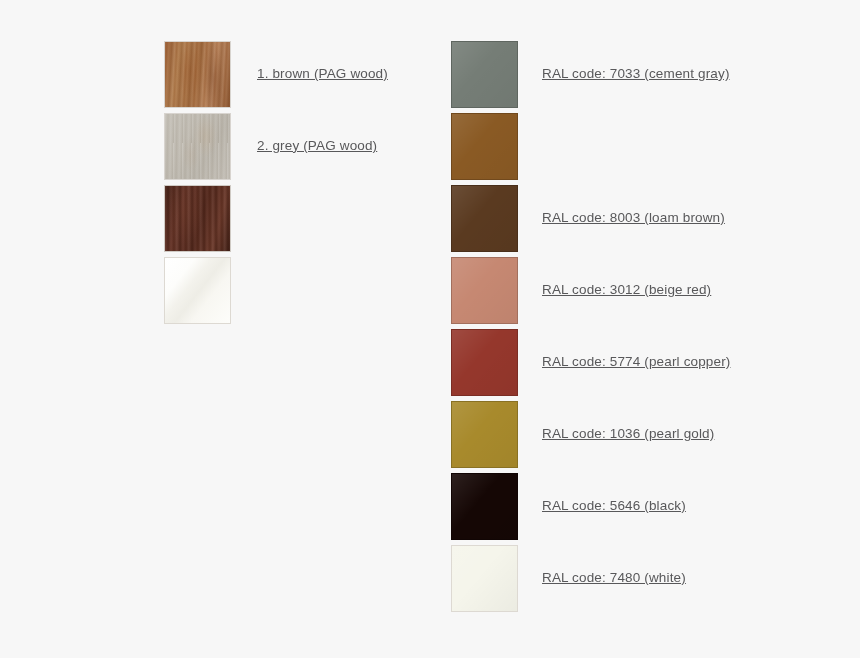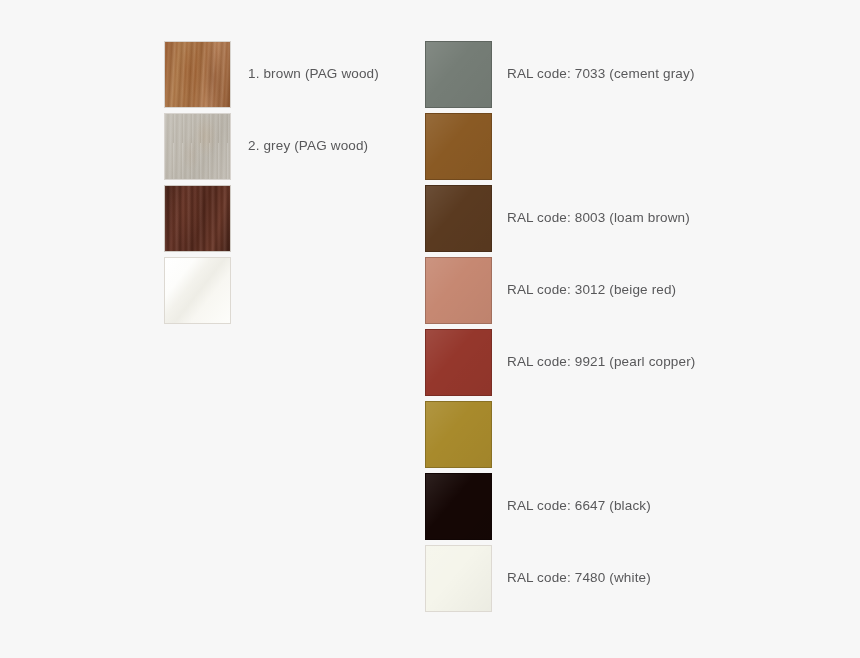--- a/index.html
+++ b/index.html
@@ -19,45 +19,46 @@
     position: relative;
     width: 860px;
     height: 658px;
   }
 
   .column {
     position: absolute;
     top: 40px;
   }
   .column.left  { left: 164px; }
-  .column.right { left: 408px; padding-left: 17px; }
+  .column.right { left: 434px; padding-left: 17px; }
 
   .swatch-row {
     display: flex;
     align-items: center;
     height: 68px;
     margin-bottom: 4px;
   }
 
   .swatch {
     width: 67px;
     height: 67px;
     flex: 0 0 67px;
     box-sizing: border-box;
     position: relative;
     overflow: hidden;
   }
 
   .swatch-label {
-    margin-left: 0;
+    margin-left: 9px;
     font-size: 13.5px;
     color: #58585a;
     letter-spacing: 0.15px;
     white-space: nowrap;
     line-height: 1.2;
+    text-decoration: underline;
   }
   .column.left  .swatch-label { padding-left: 17px; }
   .column.right .swatch-label { padding-left: 15px; }
 
   
 
   .mat-wood-brown {
     background:
       repeating-linear-gradient(93deg,
         rgba(255,255,255,0.09) 0px,
@@ -182,32 +183,33 @@
       <div class="swatch-row">
         <div class="swatch ral" style="background: rgb(198, 136, 114);">
           <div class="gloss"></div>
         </div>
         <div class="swatch-label">RAL code: 3012 (beige red)</div>
       </div>
       <div class="swatch-row">
         <div class="swatch ral" style="background: rgb(149, 55, 44);">
           <div class="gloss"></div>
         </div>
-        <div class="swatch-label">RAL code: 9921 (pearl copper)</div>
+        <div class="swatch-label">RAL code: 5774 (pearl copper)</div>
       </div>
       <div class="swatch-row">
         <div class="swatch ral" style="background: rgb(168, 138, 44);">
           <div class="gloss"></div>
         </div>
+        <div class="swatch-label">RAL code: 1036 (pearl gold)</div>
       </div>
       <div class="swatch-row">
         <div class="swatch ral" style="background: rgb(21, 7, 5);">
           <div class="gloss"></div>
         </div>
-        <div class="swatch-label">RAL code: 6647 (black)</div>
+        <div class="swatch-label">RAL code: 5646 (black)</div>
       </div>
       <div class="swatch-row">
         <div class="swatch ral light-edge" style="background: rgb(245, 245, 235);">
           <div class="gloss"></div>
         </div>
         <div class="swatch-label">RAL code: 7480 (white)</div>
       </div>
     </div>
 
 </div>

